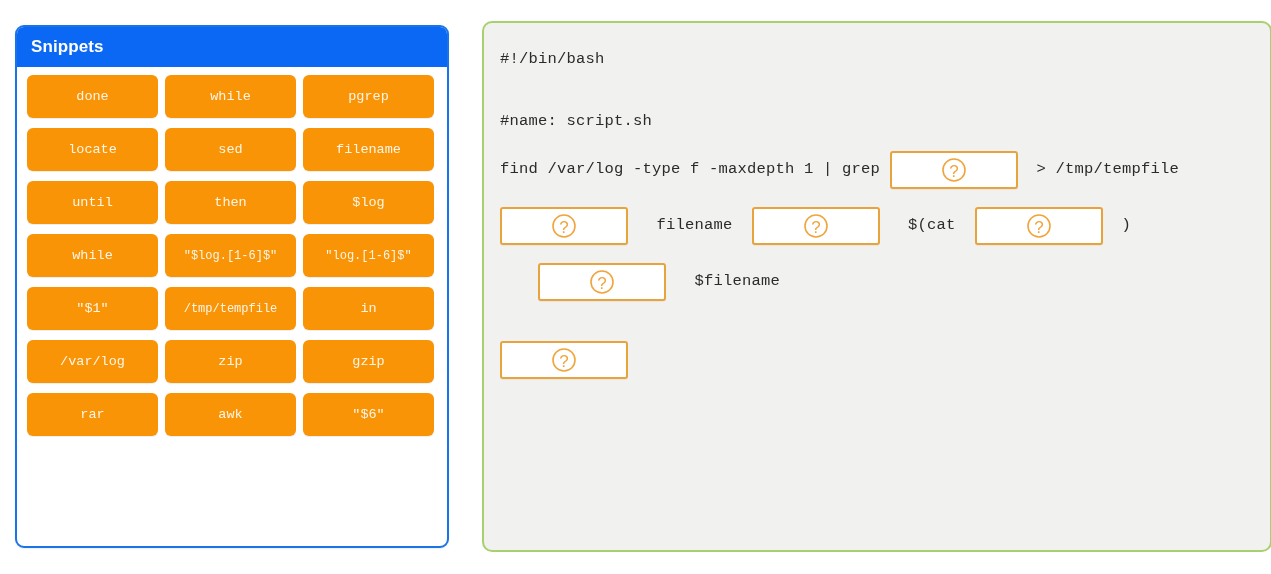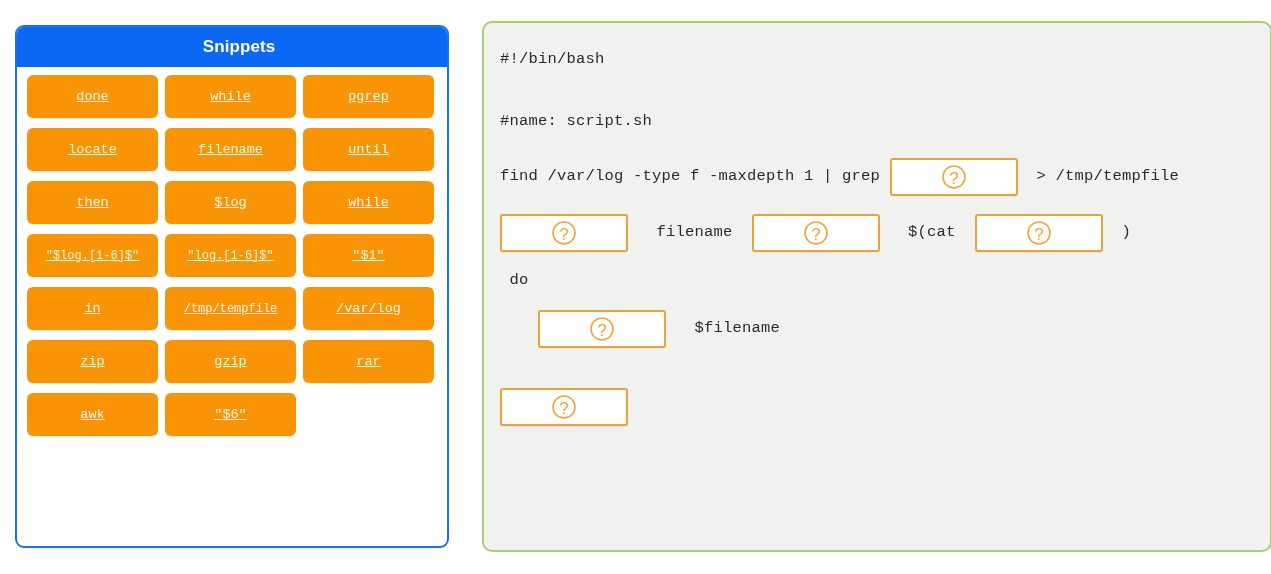--- a/index.html
+++ b/index.html
@@ -38,21 +38,20 @@
     height: 40px;
     background: #0b68f5;
     color: #ffffff;
     font-weight: bold;
     font-size: 17px;
     display: flex;
     align-items: center;
     padding-left: 14px;
     box-sizing: border-box;
     letter-spacing: 0.1px;
-    justify-content: center;
   }
 
   #snippets-grid {
     display: flex;
     flex-wrap: wrap;
     padding: 8px 6px 6px 8px;
     box-sizing: border-box;
     align-content: flex-start;
   }
 
@@ -68,21 +67,20 @@
     display: flex;
     align-items: center;
     justify-content: center;
     cursor: grab;
     user-select: none;
     box-shadow: 0 1px 1px rgba(0,0,0,0.07);
     text-align: center;
     line-height: 1;
     overflow: hidden;
     white-space: nowrap;
-    text-decoration: underline;
   }
   .snippet-tile.small {
     font-size: 12px;
   }
 
   
   #code-panel {
     position: absolute;
     left: 482px;
     top: 21px;
@@ -146,20 +144,23 @@
         <div class="snippet-tile">
           <span>while</span>
         </div>
         <div class="snippet-tile">
           <span>pgrep</span>
         </div>
         <div class="snippet-tile">
           <span>locate</span>
         </div>
         <div class="snippet-tile">
+          <span>sed</span>
+        </div>
+        <div class="snippet-tile">
           <span>filename</span>
         </div>
         <div class="snippet-tile">
           <span>until</span>
         </div>
         <div class="snippet-tile">
           <span>then</span>
         </div>
         <div class="snippet-tile">
           <span>$log</span>
@@ -169,25 +170,25 @@
         </div>
         <div class="snippet-tile small">
           <span>"$log.[1-6]$"</span>
         </div>
         <div class="snippet-tile small">
           <span>"log.[1-6]$"</span>
         </div>
         <div class="snippet-tile">
           <span>"$1"</span>
         </div>
-        <div class="snippet-tile">
-          <span>in</span>
-        </div>
         <div class="snippet-tile small">
           <span>/tmp/tempfile</span>
+        </div>
+        <div class="snippet-tile">
+          <span>in</span>
         </div>
         <div class="snippet-tile">
           <span>/var/log</span>
         </div>
         <div class="snippet-tile">
           <span>zip</span>
         </div>
         <div class="snippet-tile">
           <span>gzip</span>
         </div>
@@ -199,36 +200,35 @@
         </div>
         <div class="snippet-tile">
           <span>"$6"</span>
         </div>
       </div>
   </div>
 
   <div id="code-panel">
       <div class="code-line" style="margin-bottom: 18px;"><span class="code-text">#!/bin/bash</span></div>
       <div class="spacer-line"></div>
-      <div class="code-line" style="margin-bottom: 25px;"><span class="code-text">#name: script.sh</span></div>
+      <div class="code-line" style="margin-bottom: 18px;"><span class="code-text">#name: script.sh</span></div>
       <div class="code-line" style="margin-bottom: 18px;"><span class="code-text">find /var/log -type f -maxdepth 1 | grep </span><span class="drop-zone" style="width: 128px; height: 38px;"><svg width="26" height="26" viewBox="0 0 26 26" class="qmark-svg">
             <circle cx="13" cy="13" r="11" fill="none" stroke="#f0a53c" stroke-width="1.6"></circle>
             <text x="13" y="19.5" text-anchor="middle" fill="#f0a53c" font-size="17" font-family="&quot;Liberation Sans&quot;, sans-serif">?</text>
           </svg></span><span class="code-text">  &gt; /tmp/tempfile</span></div>
       <div class="code-line" style="margin-bottom: 18px;"><span class="drop-zone" style="width: 128px; height: 38px;"><svg width="26" height="26" viewBox="0 0 26 26" class="qmark-svg">
             <circle cx="13" cy="13" r="11" fill="none" stroke="#f0a53c" stroke-width="1.6"></circle>
             <text x="13" y="19.5" text-anchor="middle" fill="#f0a53c" font-size="17" font-family="&quot;Liberation Sans&quot;, sans-serif">?</text>
           </svg></span><span class="code-text">   filename  </span><span class="drop-zone" style="width: 128px; height: 38px;"><svg width="26" height="26" viewBox="0 0 26 26" class="qmark-svg">
             <circle cx="13" cy="13" r="11" fill="none" stroke="#f0a53c" stroke-width="1.6"></circle>
             <text x="13" y="19.5" text-anchor="middle" fill="#f0a53c" font-size="17" font-family="&quot;Liberation Sans&quot;, sans-serif">?</text>
           </svg></span><span class="code-text">   $(cat  </span><span class="drop-zone" style="width: 128px; height: 38px;"><svg width="26" height="26" viewBox="0 0 26 26" class="qmark-svg">
             <circle cx="13" cy="13" r="11" fill="none" stroke="#f0a53c" stroke-width="1.6"></circle>
             <text x="13" y="19.5" text-anchor="middle" fill="#f0a53c" font-size="17" font-family="&quot;Liberation Sans&quot;, sans-serif">?</text>
           </svg></span><span class="code-text">  )</span></div>
-      <div class="code-line" style="margin-bottom: 18px;"><span class="code-text"> do</span></div>
       <div class="code-line" style="margin-bottom: 18px;"><span class="code-text">    </span><span class="drop-zone" style="width: 128px; height: 38px;"><svg width="26" height="26" viewBox="0 0 26 26" class="qmark-svg">
             <circle cx="13" cy="13" r="11" fill="none" stroke="#f0a53c" stroke-width="1.6"></circle>
             <text x="13" y="19.5" text-anchor="middle" fill="#f0a53c" font-size="17" font-family="&quot;Liberation Sans&quot;, sans-serif">?</text>
           </svg></span><span class="code-text">   $filename</span></div>
       <div class="spacer-line"></div>
       <div class="code-line" style="margin-bottom: 18px;"><span class="drop-zone" style="width: 128px; height: 38px;"><svg width="26" height="26" viewBox="0 0 26 26" class="qmark-svg">
             <circle cx="13" cy="13" r="11" fill="none" stroke="#f0a53c" stroke-width="1.6"></circle>
             <text x="13" y="19.5" text-anchor="middle" fill="#f0a53c" font-size="17" font-family="&quot;Liberation Sans&quot;, sans-serif">?</text>
           </svg></span></div>
     </div>

